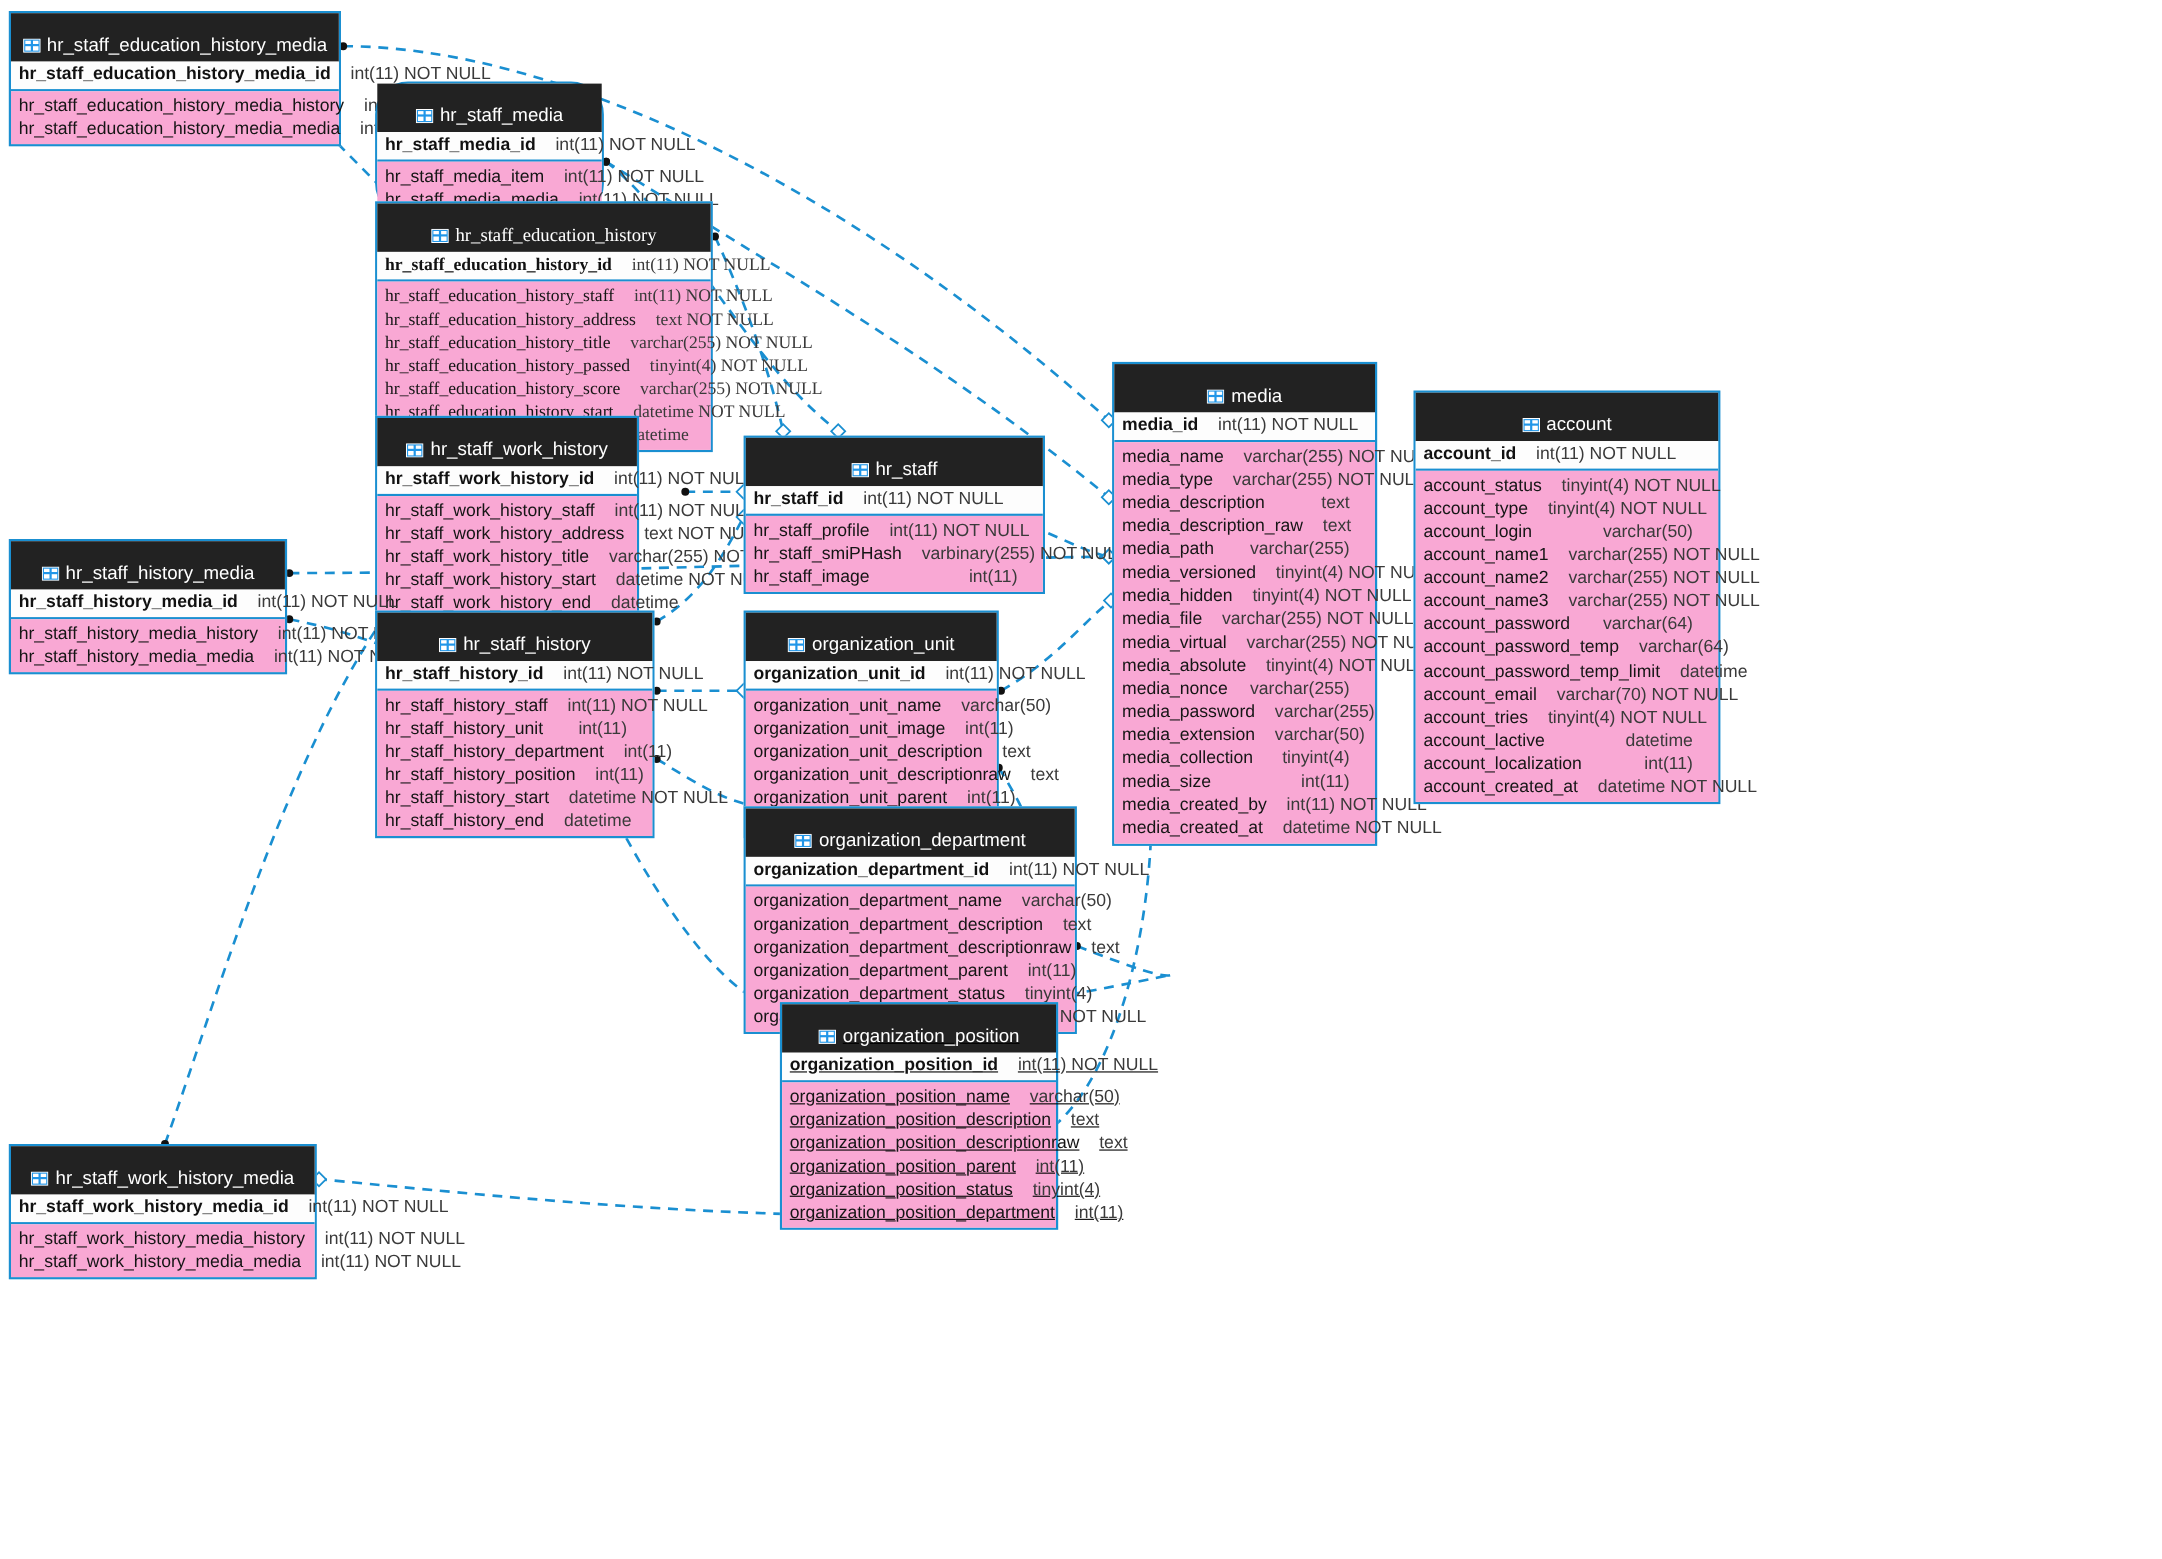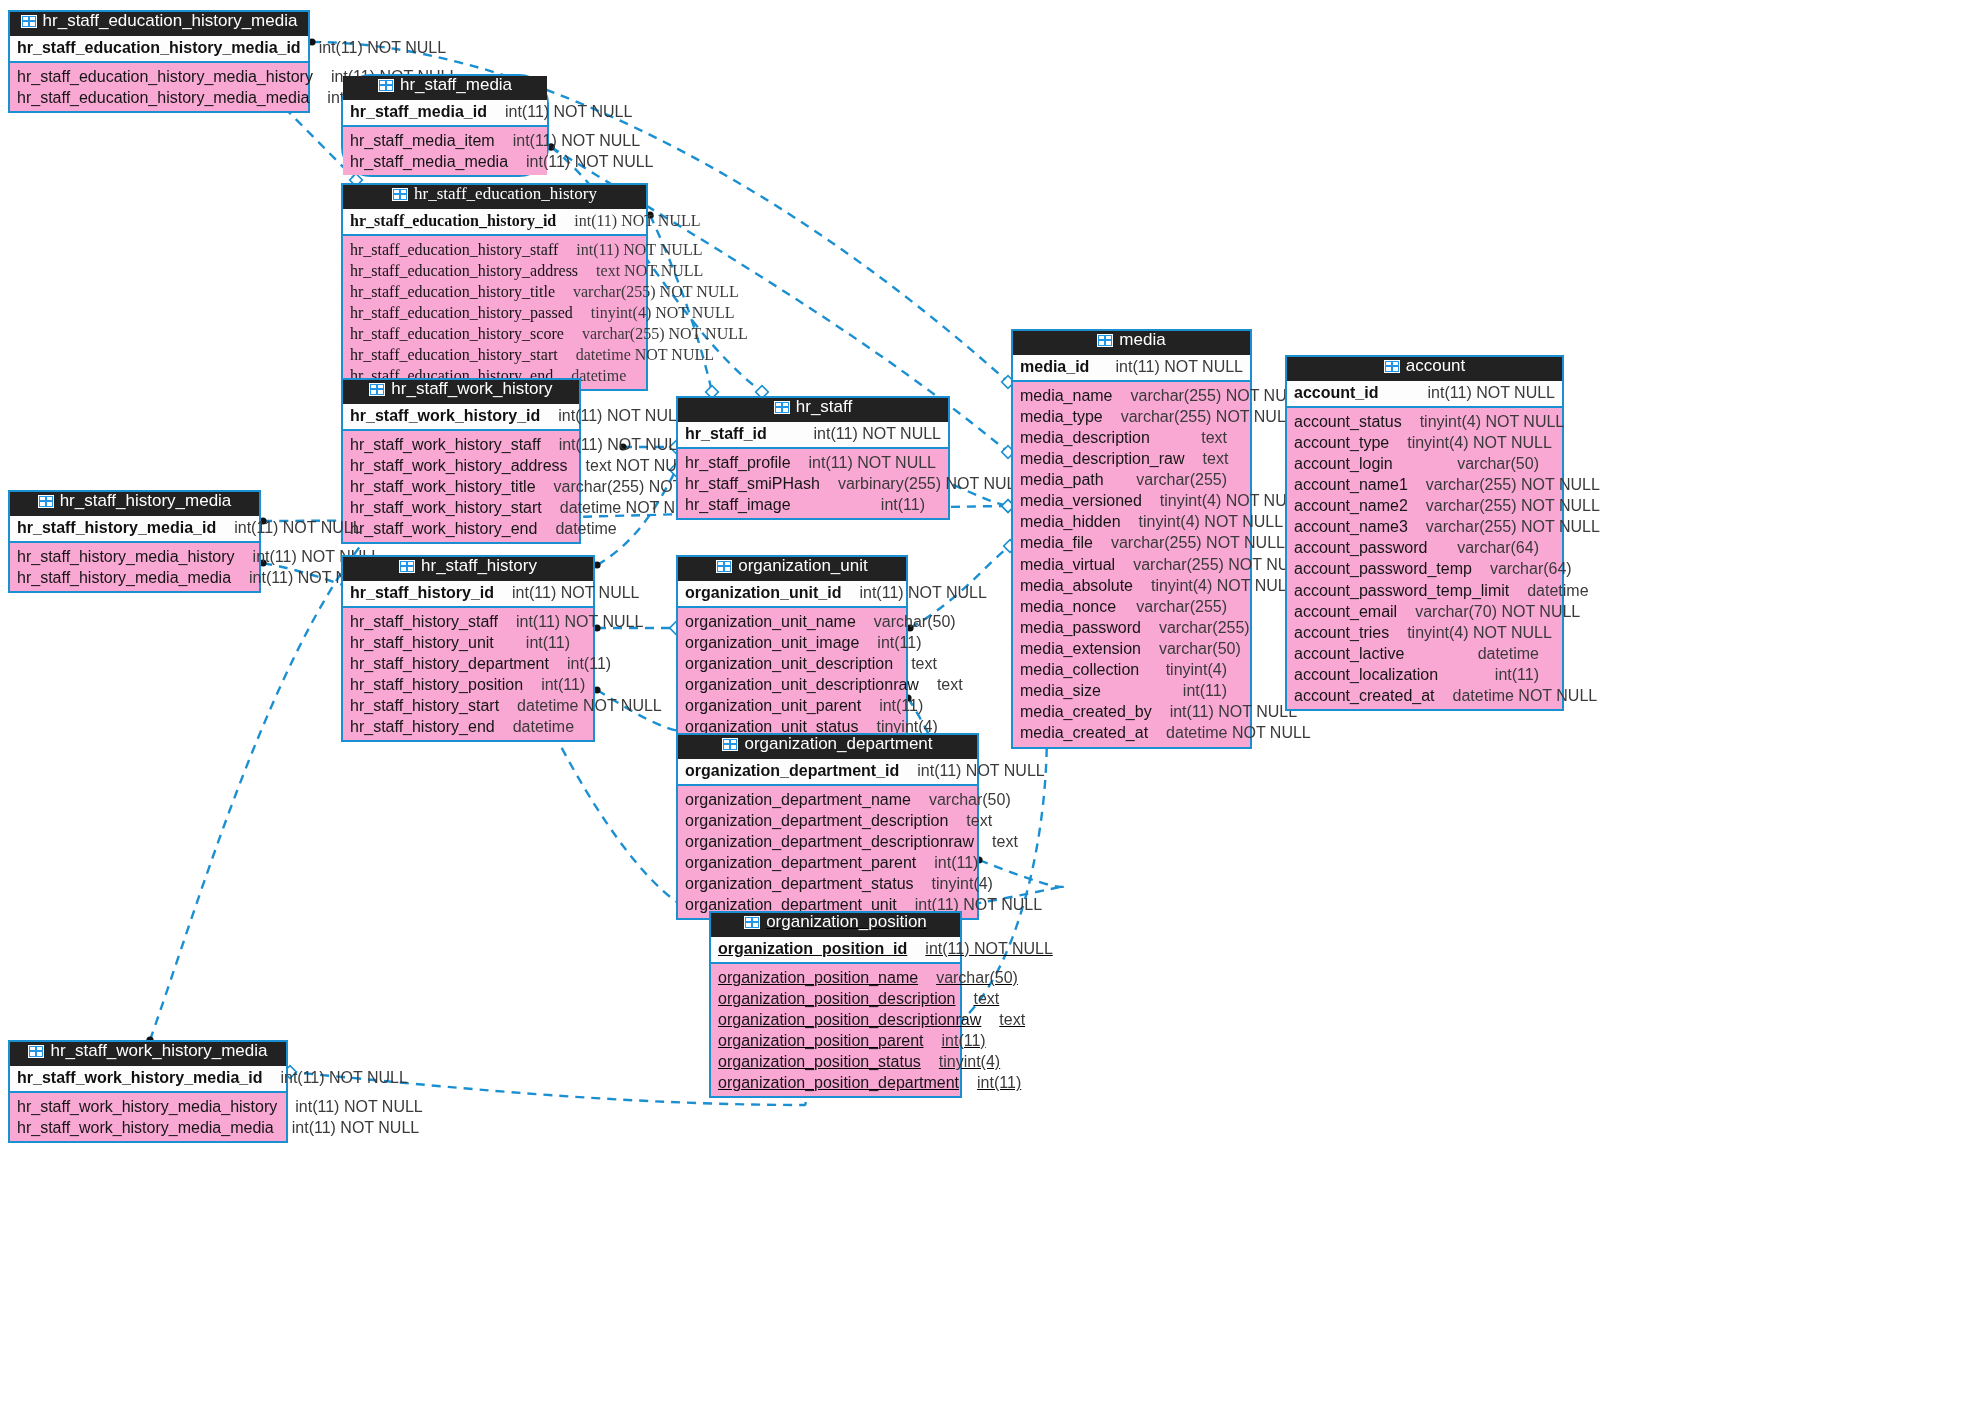--- a/index.html
+++ b/index.html
@@ -34,39 +34,38 @@
     border: 2px solid #1a8fd1;
     background: #fcfcfc;
     box-sizing: border-box;
     box-shadow: 0 0 0 0 rgba(0,0,0,0);
   }
   .entity-header {
     background: #222222;
     color: #ffffff;
     font-size: 17px;
     text-align: center;
-    padding: 0 8px 5px 8px;
+    padding: 20px 8px 5px 8px;
     white-space: nowrap;
     display: flex;
     align-items: center;
     justify-content: center;
     gap: 6px;
     line-height: 1.1;
   }
   .table-icon {
     display: inline-block;
     width: 16px;
     height: 13px;
     position: relative;
     flex: 0 0 auto;
   }
   .table-icon svg { display: block; }
   .entity-pk {
     display: flex;
-    justify-content: space-between;
     align-items: baseline;
     font-size: 16px;
     font-weight: bold;
     color: #111111;
     padding: 3px 7px 4px 7px;
     border-bottom: 2px solid #1a8fd1;
     background: #fdfdfd;
     white-space: nowrap;
     gap: 18px;
   }

